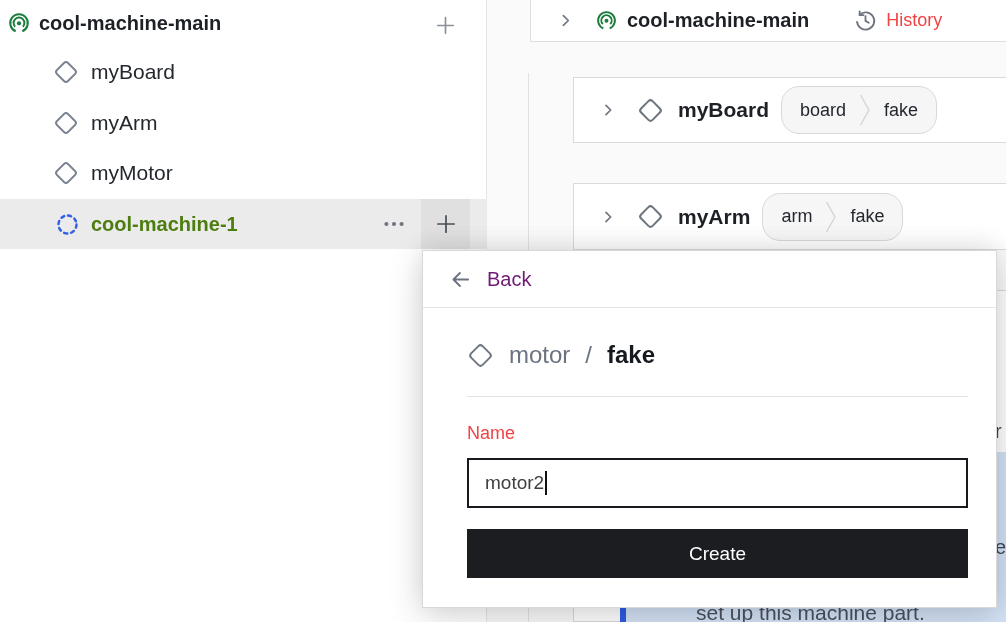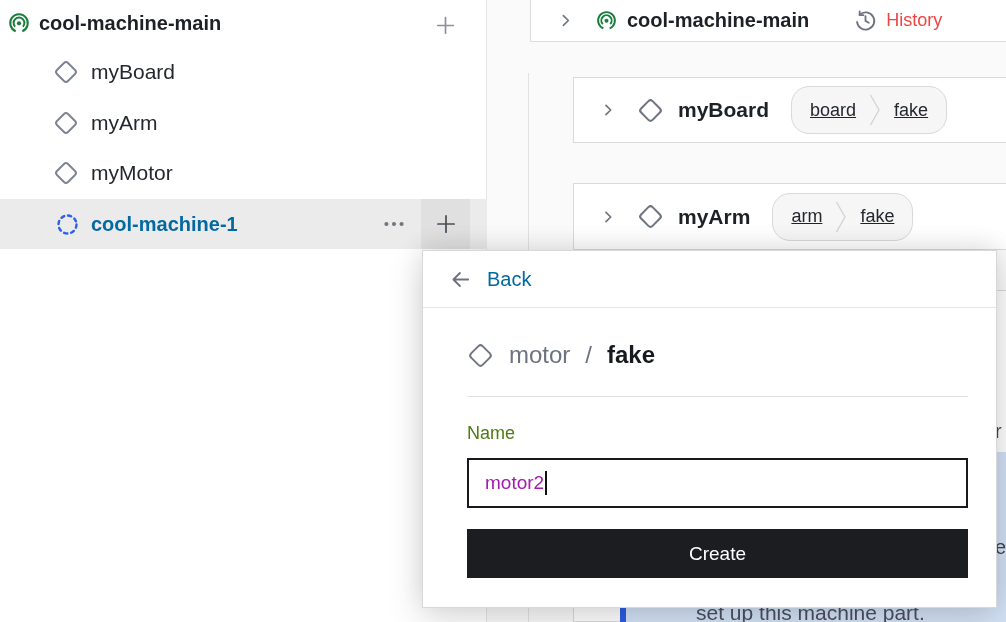--- a/index.html
+++ b/index.html
@@ -20,21 +20,21 @@
   .sb-root-icon { margin-left:8px; }
   .sb-root-label { margin-left:9px; font-size:20px; font-weight:700; color:#1d2126; }
   .sb-root-plus { position:absolute; left:431px; top:7px; width:28px; height:28px;
     display:flex; align-items:center; justify-content:center; cursor:pointer; }
   .sb-item { position:absolute; left:0; width:487px; height:50px;
     display:flex; align-items:center; cursor:pointer; }
   .sb-item .diamond { margin-left:53px; }
   .sb-item-label { margin-left:12px; font-size:21px; font-weight:400; color:#24282e; }
   .sb-item.selected { background:#ebebeb; }
   .sb-item.selected .dashed { margin-left:56px; }
-  .sb-item.selected .sb-item-label { font-size:20px; font-weight:700; color:#0369a1; }
+  .sb-item.selected .sb-item-label { font-size:20px; font-weight:700; color:#4d7c0f; }
   .sb-ellipsis { position:absolute; left:380px; top:13px; width:28px; height:24px;
     display:flex; align-items:center; justify-content:center; cursor:pointer; }
   .sb-plus-cell { position:absolute; left:421px; top:0; width:49px; height:50px;
     background:#e0e0e1; display:flex; align-items:center; justify-content:center; cursor:pointer; }
 
   
   .tree-rule { position:absolute; left:528px; top:73px; width:1px; height:549px; background:#e2e2e4; }
 
   .main-header { position:absolute; left:530px; top:0; width:570px; height:42px;
     background:#fff; border-left:1px solid #dedee0; border-bottom:1px solid #dedee0;
@@ -43,50 +43,50 @@
   .mh-machine-icon { margin-left:22px; }
   .mh-title { margin-left:10px; font-size:20px; font-weight:700; color:#1d2126; }
   .mh-history { margin-left:45px; display:flex; align-items:center; gap:9px; cursor:pointer; }
   .mh-history-label { font-size:18px; color:#ef4444; }
 
   .card { position:absolute; left:573px; width:527px; background:#fff;
     border:1px solid #dadadd; display:flex; align-items:center; }
   .card-chevron { margin-left:26px; cursor:pointer; }
   .card-diamond { margin-left:21px; }
   .card-title { margin-left:14px; font-size:21px; font-weight:700; color:#1d2126; }
-  .pill { margin-left:22px; height:48px; border:1px solid #d9d9dc; border-radius:18px;
-    background:#f6f6f7; display:flex; align-items:center; overflow:hidden;text-decoration:underline; }
+  .pill { margin-left:12px; height:48px; border:1px solid #d9d9dc; border-radius:18px;
+    background:#f6f6f7; display:flex; align-items:center; overflow:hidden; }
   .pill-seg { font-size:18px; color:#24282e; }
   .pill-seg.first { padding:0 13px 0 18px; }
   .pill-seg.second { padding:0 18px 0 13px; }
 
   .big-card { position:absolute; left:573px; top:290px; width:527px; height:332px;
     background:#fff; border:1px solid #dadadd; }
   .alert-box { position:absolute; left:46px; top:161px; width:481px; height:171px;
     background:#d3e2f6; border-left:6px solid #2d5ce5; }
   .alert-line { position:absolute; left:696px; top:601px; font-size:21px; font-weight:500;
     color:#4a5160; white-space:nowrap; }
   .frag-r { position:absolute; left:995px; top:420px; font-size:20px; color:#3f4550; }
   .frag-e { position:absolute; left:995px; top:536px; font-size:20px; color:#3f4550; }
 
   
   .dialog { position:absolute; left:422px; top:250px; width:575px; height:358px;
     background:#fff; border:1px solid #d8d8db;
     box-shadow:0 10px 34px rgba(0,0,0,0.16), 0 -6px 22px rgba(0,0,0,0.07); }
   .dlg-back-row { height:57px; display:flex; align-items:center; padding-left:26px;
     gap:15px; border-bottom:1px solid #e5e5e8; cursor:pointer; }
-  .dlg-back-label { font-size:20px; color:#0369a1; }
+  .dlg-back-label { font-size:20px; color:#701a75; }
   .dlg-body { padding:0 28px 0 24px;margin-left:20px; }
   .dlg-subject { margin-top:33px; display:flex; align-items:center; gap:15px; }
   .dlg-subject-type, .dlg-subject-sep { font-size:24px; color:#6b7280; }
   .dlg-subject-model { font-size:24px; font-weight:700; color:#16191d; }
   .dlg-divider { margin-top:27px; height:1px; background:#e2e2e5; }
-  .dlg-name-label { margin-top:26px; font-size:18px; color:#4d7c0f; }
+  .dlg-name-label { margin-top:26px; font-size:18px; color:#ef4444; }
   .dlg-input { margin-top:14px; height:50px; border:2px solid #16191d; background:#fff;
-    display:flex; align-items:center; padding-left:16px; font-size:19px; color:#a21caf; cursor:text; }
+    display:flex; align-items:center; padding-left:16px; font-size:19px; color:#404040; cursor:text; }
   .caret { width:2px; height:24px; background:#111; margin-left:1px; }
   .dlg-create { margin-top:21px; height:49px; background:#1b1d21; color:#fff;
     font-size:19px; display:flex; align-items:center; justify-content:center;
     border:none; width:100%; cursor:pointer; font-family:"Liberation Sans", sans-serif; }
 </style>
 </head>
 <body>
 
 <div class="tree-rule"></div>
 

